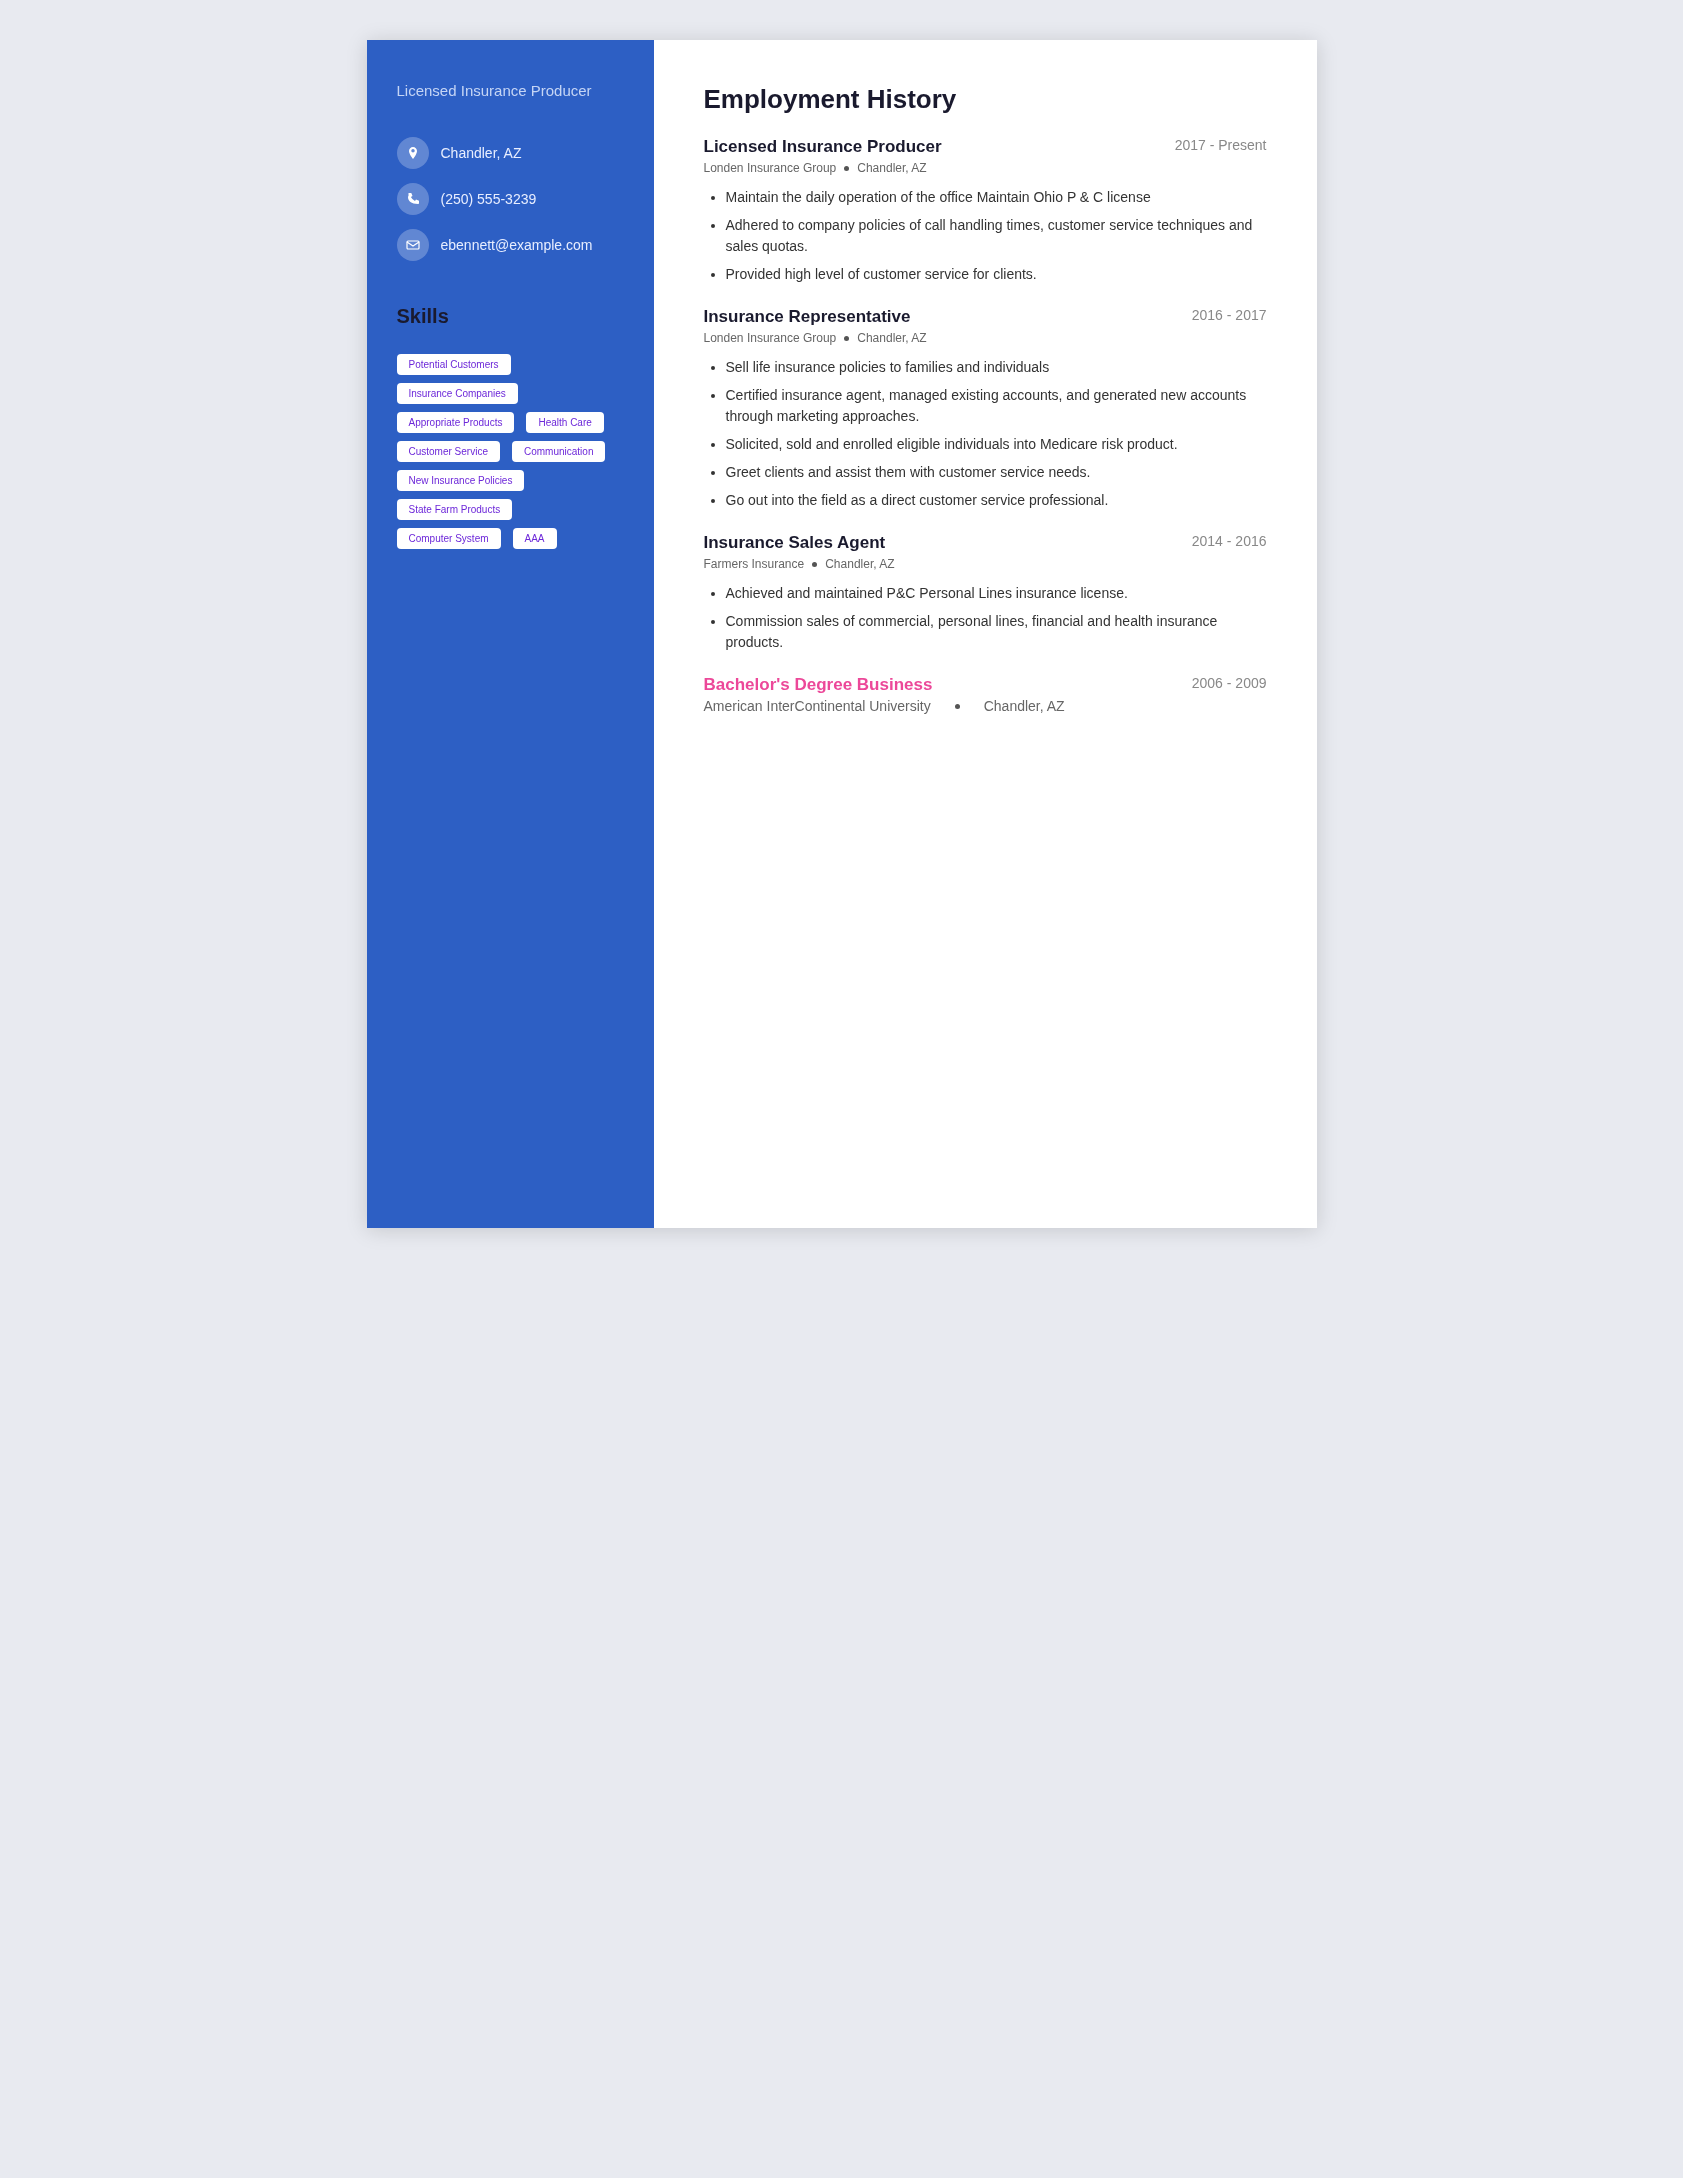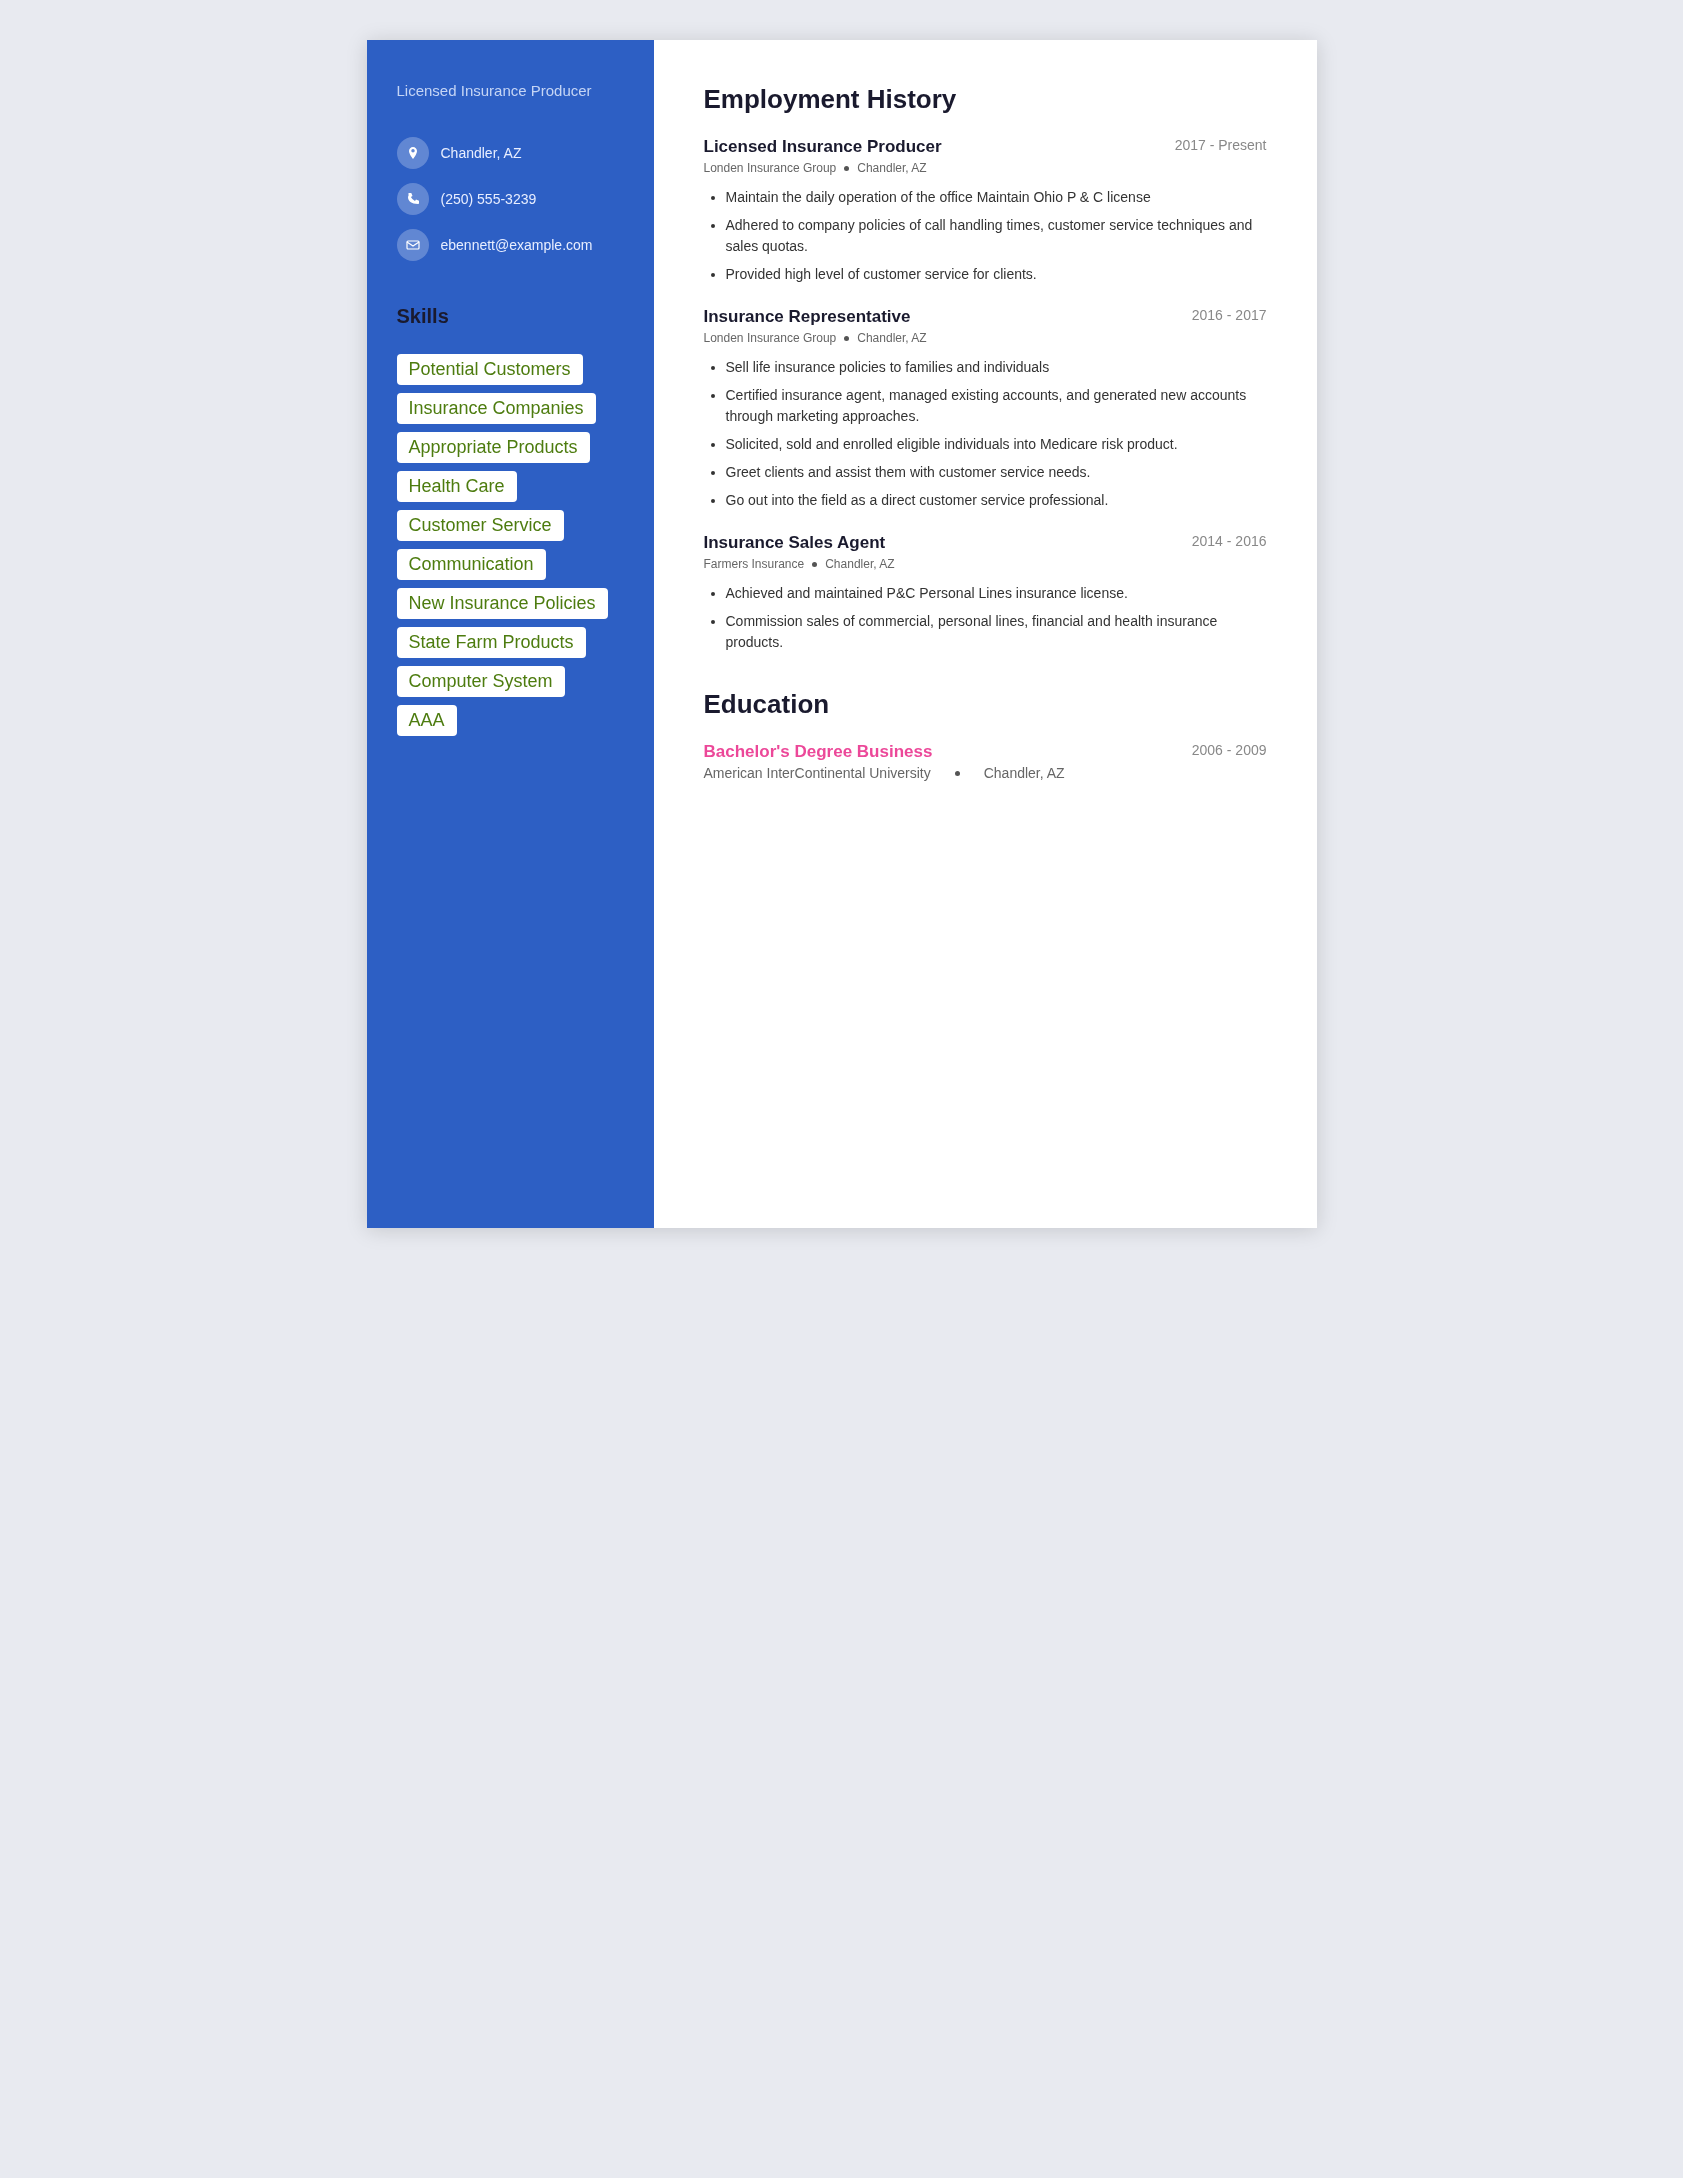--- a/index.html
+++ b/index.html
@@ -65,24 +65,24 @@
     }
     .skills-heading {
       font-size: 20px;
       font-weight: 700;
       color: #1a1a2e;
       margin-bottom: 26px;
     }
     .skill-tag {
       display: inline-block;
       background: white;
-      color: #4d7c0f;
+      color: #6d28d9;
       border-radius: 4px;
       padding: 5px 12px;
-      font-size: 18px;
+      font-size: 10px;
       margin-bottom: 8px;
       margin-right: 12px;
     }
     
     .main {
       flex: 1;
       padding: 44px 50px 50px 50px;
       background: white;
     }
     .section-title {
@@ -253,21 +253,20 @@
             <span class="dot"></span>
             <span>Chandler, AZ</span>
           </div>
           <ul class="job-bullets">
             <li>Achieved and maintained P&amp;C Personal Lines insurance license.</li>
             <li>Commission sales of commercial, personal lines, financial and health insurance products.</li>
           </ul>
         </div>
       </div>
 
-    <h2 class="section-title education-title">Education</h2>
 
     <div id="education-container">
         <div class="edu-entry">
           <div class="edu-header">
             <span class="edu-degree">Bachelor's Degree Business</span>
             <span class="edu-dates">2006 - 2009</span>
           </div>
           <div class="edu-school">
             <span>American InterContinental University</span>
             <span class="dot"></span>

